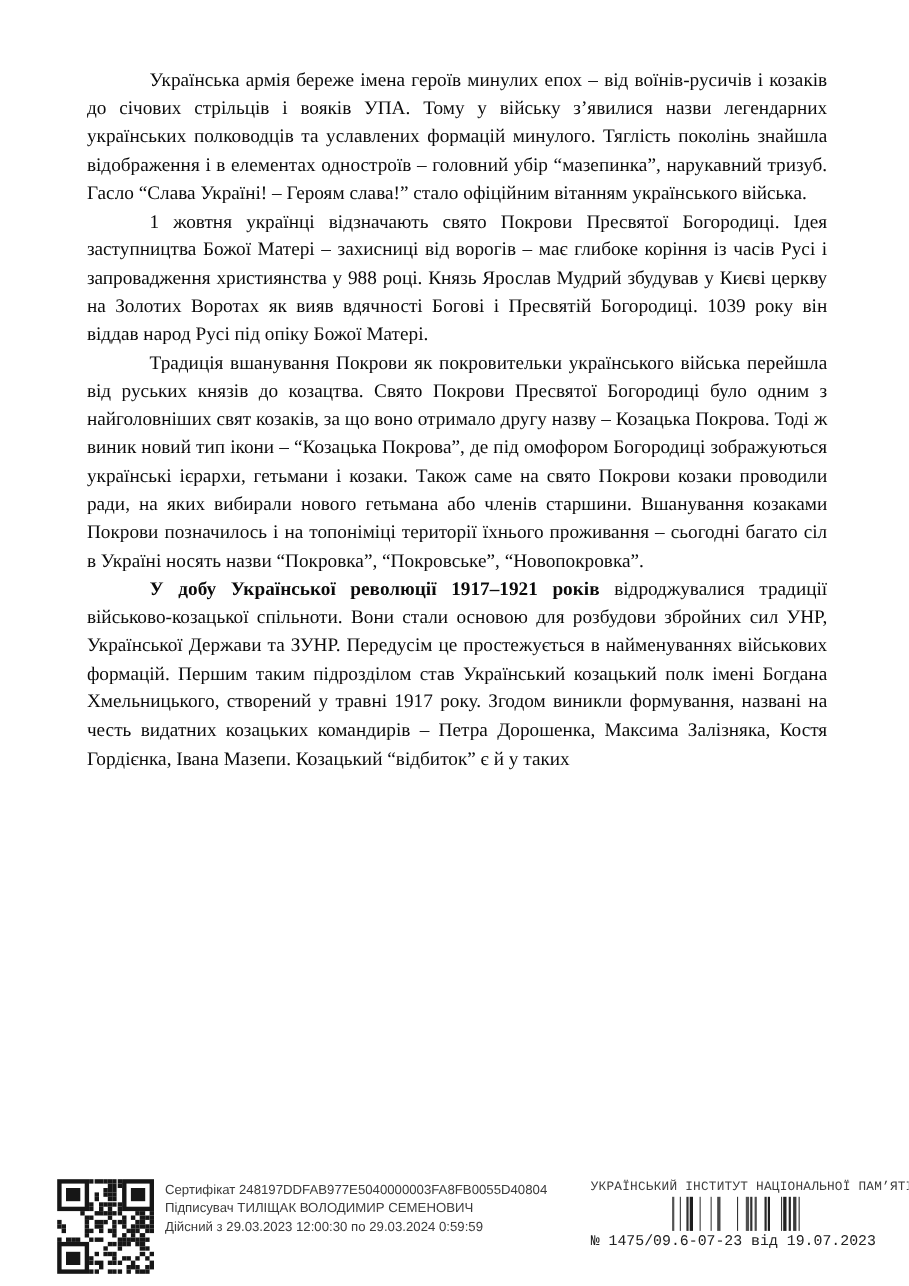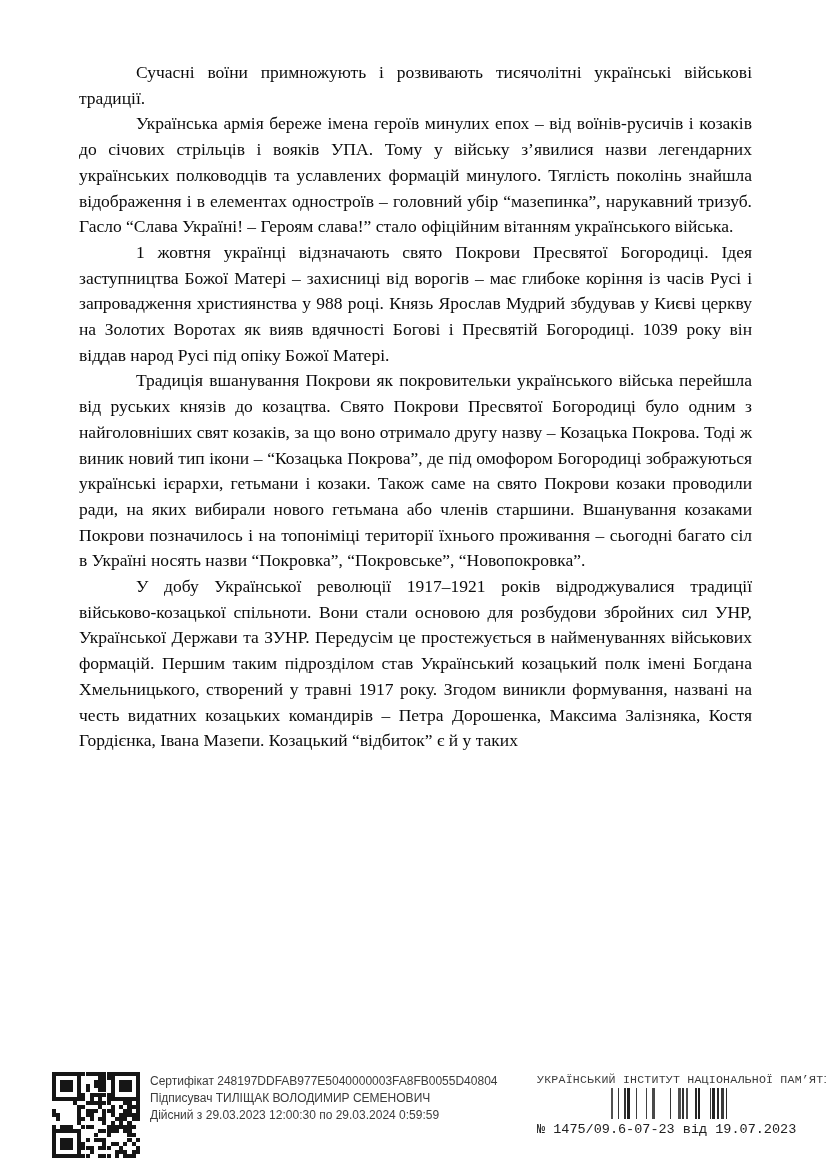--- a/index.html
+++ b/index.html
@@ -8,21 +8,21 @@
     overflow:hidden;font-family:"Liberation Serif", serif;
   }
   .page{position:absolute;inset:0;background:#ffffff;}
   .body-text{
     position:absolute;left:79px;top:60px;width:673px;
     font-family:"Liberation Serif", serif;font-size:17.5px;line-height:25.7px;
     color:#0b0b0b;text-align:justify;
   }
   .body-text p{margin:0;text-indent:57px;}
   .heading{font-weight:bold;font-style:italic;margin-top:25.7px !important;}
-  .lead-bold{font-weight:normal;}
+  .lead-bold{font-weight:bold;}
 
   
   .qr{position:absolute;left:52px;top:1072px;width:88px;height:86px;}
   .qr i{position:absolute;background:#161616;}
   .qr i.f{background:transparent;border:4px solid #161616;box-sizing:border-box;}
   .qr i.fi{background:#161616;}
   .sig-text{
     position:absolute;left:150px;top:1073px;
     font-family:"Liberation Sans", sans-serif;font-size:12px;line-height:17.2px;
     color:#3b3b3b;white-space:nowrap;
@@ -39,21 +39,20 @@
   .barcode{position:relative;width:116px;height:31px;margin:2px auto 0;}
   .barcode i{position:absolute;top:0;height:100%;background:#1b1b1b;}
   .reg-num{font-size:13.5px;color:#202020;margin-top:3px;white-space:nowrap;}
 </style>
 </head>
 <body>
 
 <div class="page">
 
   <div class="body-text">
-    <p>Сучасні воїни примножують і розвивають тисячолітні українські військові традиції.</p>
     <p>Українська армія береже імена героїв минулих епох – від воїнів-русичів і козаків до січових стрільців і вояків УПА. Тому у війську з’явилися назви легендарних українських полководців та уславлених формацій минулого.  Тяглість поколінь знайшла відображення і в елементах одностроїв – головний убір “мазепинка”, нарукавний тризуб. Гасло “Слава Україні! – Героям слава!” стало офіційним вітанням українського війська.</p>
     <p>1 жовтня українці відзначають свято Покрови Пресвятої Богородиці. Ідея заступництва Божої Матері – захисниці від ворогів – має глибоке коріння із часів Русі і запровадження християнства у 988 році. Князь Ярослав Мудрий збудував у Києві церкву на Золотих Воротах як вияв вдячності Богові і Пресвятій Богородиці. 1039 року він віддав народ Русі під опіку Божої Матері.</p>
     <p>Традиція вшанування Покрови як покровительки українського війська перейшла від руських князів до козацтва. Свято Покрови Пресвятої Богородиці було одним з найголовніших свят козаків, за що воно отримало другу назву – Козацька Покрова. Тоді ж виник новий тип ікони – “Козацька Покрова”, де під омофором Богородиці зображуються українські ієрархи, гетьмани і козаки. Також саме на свято Покрови козаки проводили ради, на яких вибирали нового гетьмана або членів старшини. Вшанування козаками Покрови позначилось і на топоніміці території їхнього проживання – сьогодні багато сіл в Україні носять назви “Покровка”, “Покровське”, “Новопокровка”.</p>
     <p><span class="lead-bold">У добу Української революції 1917–1921 років</span><span> відроджувалися традиції військово-козацької спільноти. Вони стали основою для розбудови збройних сил УНР, Української Держави та ЗУНР. Передусім це простежується в найменуваннях військових формацій. Першим таким підрозділом став Український козацький полк імені Богдана Хмельницького, створений у травні 1917 року. Згодом виникли формування, названі на честь видатних козацьких командирів – Петра Дорошенка, Максима Залізняка, Костя Гордієнка, Івана Мазепи. Козацький “відбиток” є й у таких</span></p>
   </div>
 
   <div class="qr">
       <i style="left:29.3px;top:0.0px;width:4.2px;height:4.1px"></i>
       <i style="left:33.5px;top:0.0px;width:4.2px;height:4.1px"></i>
       <i style="left:37.7px;top:0.0px;width:4.2px;height:4.1px"></i>

